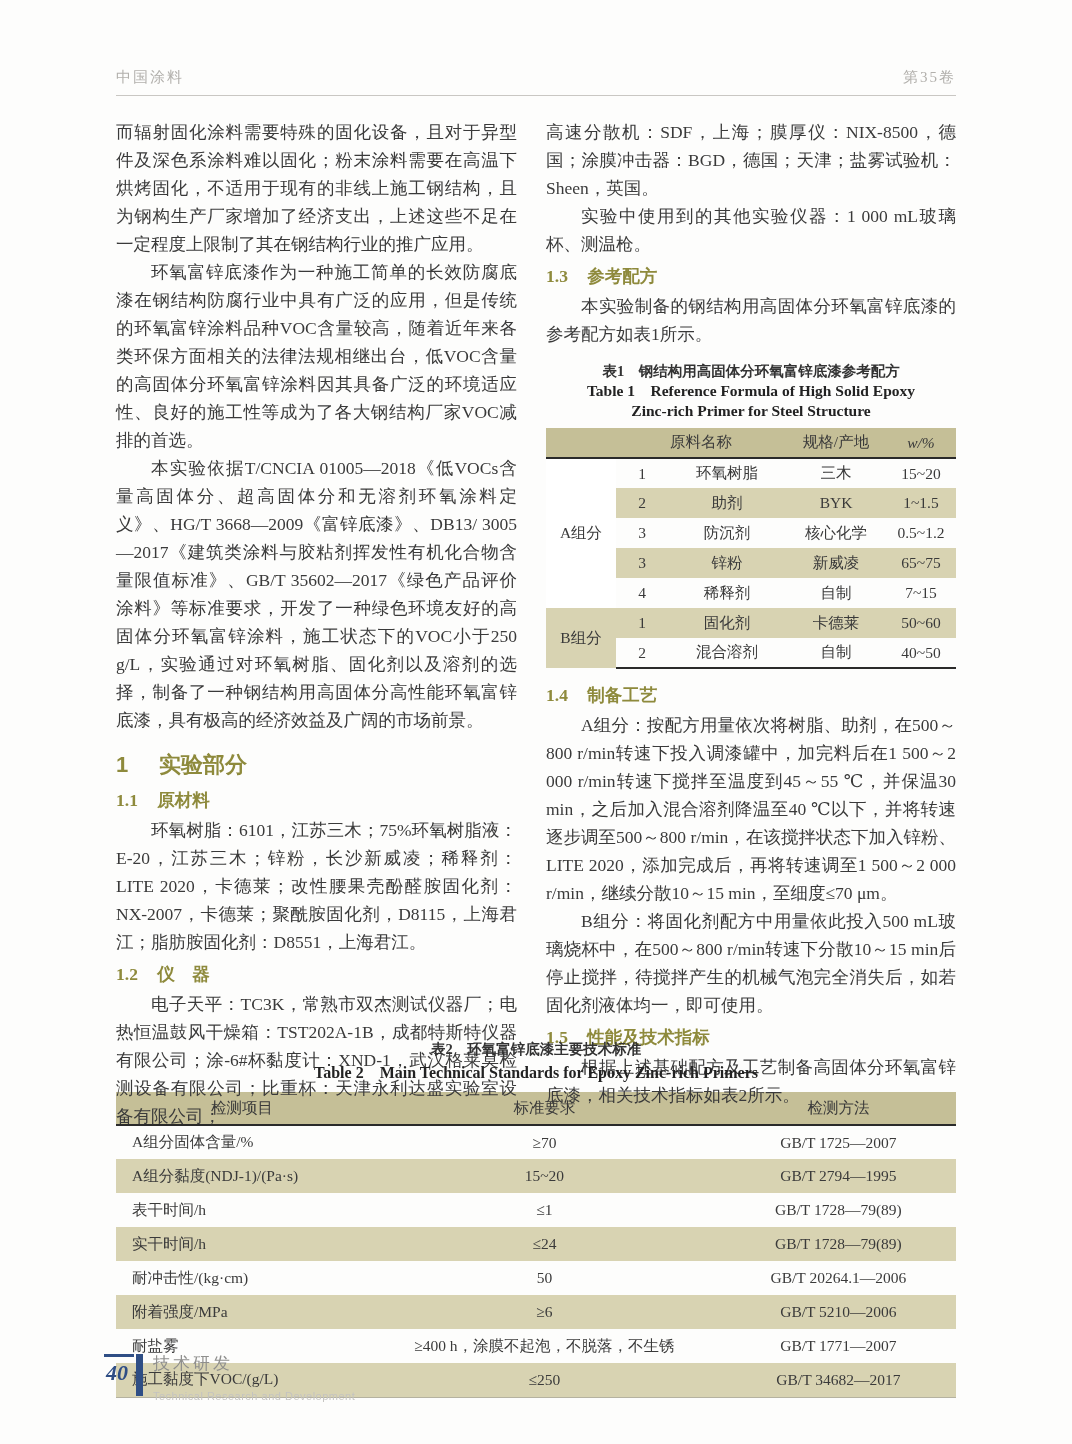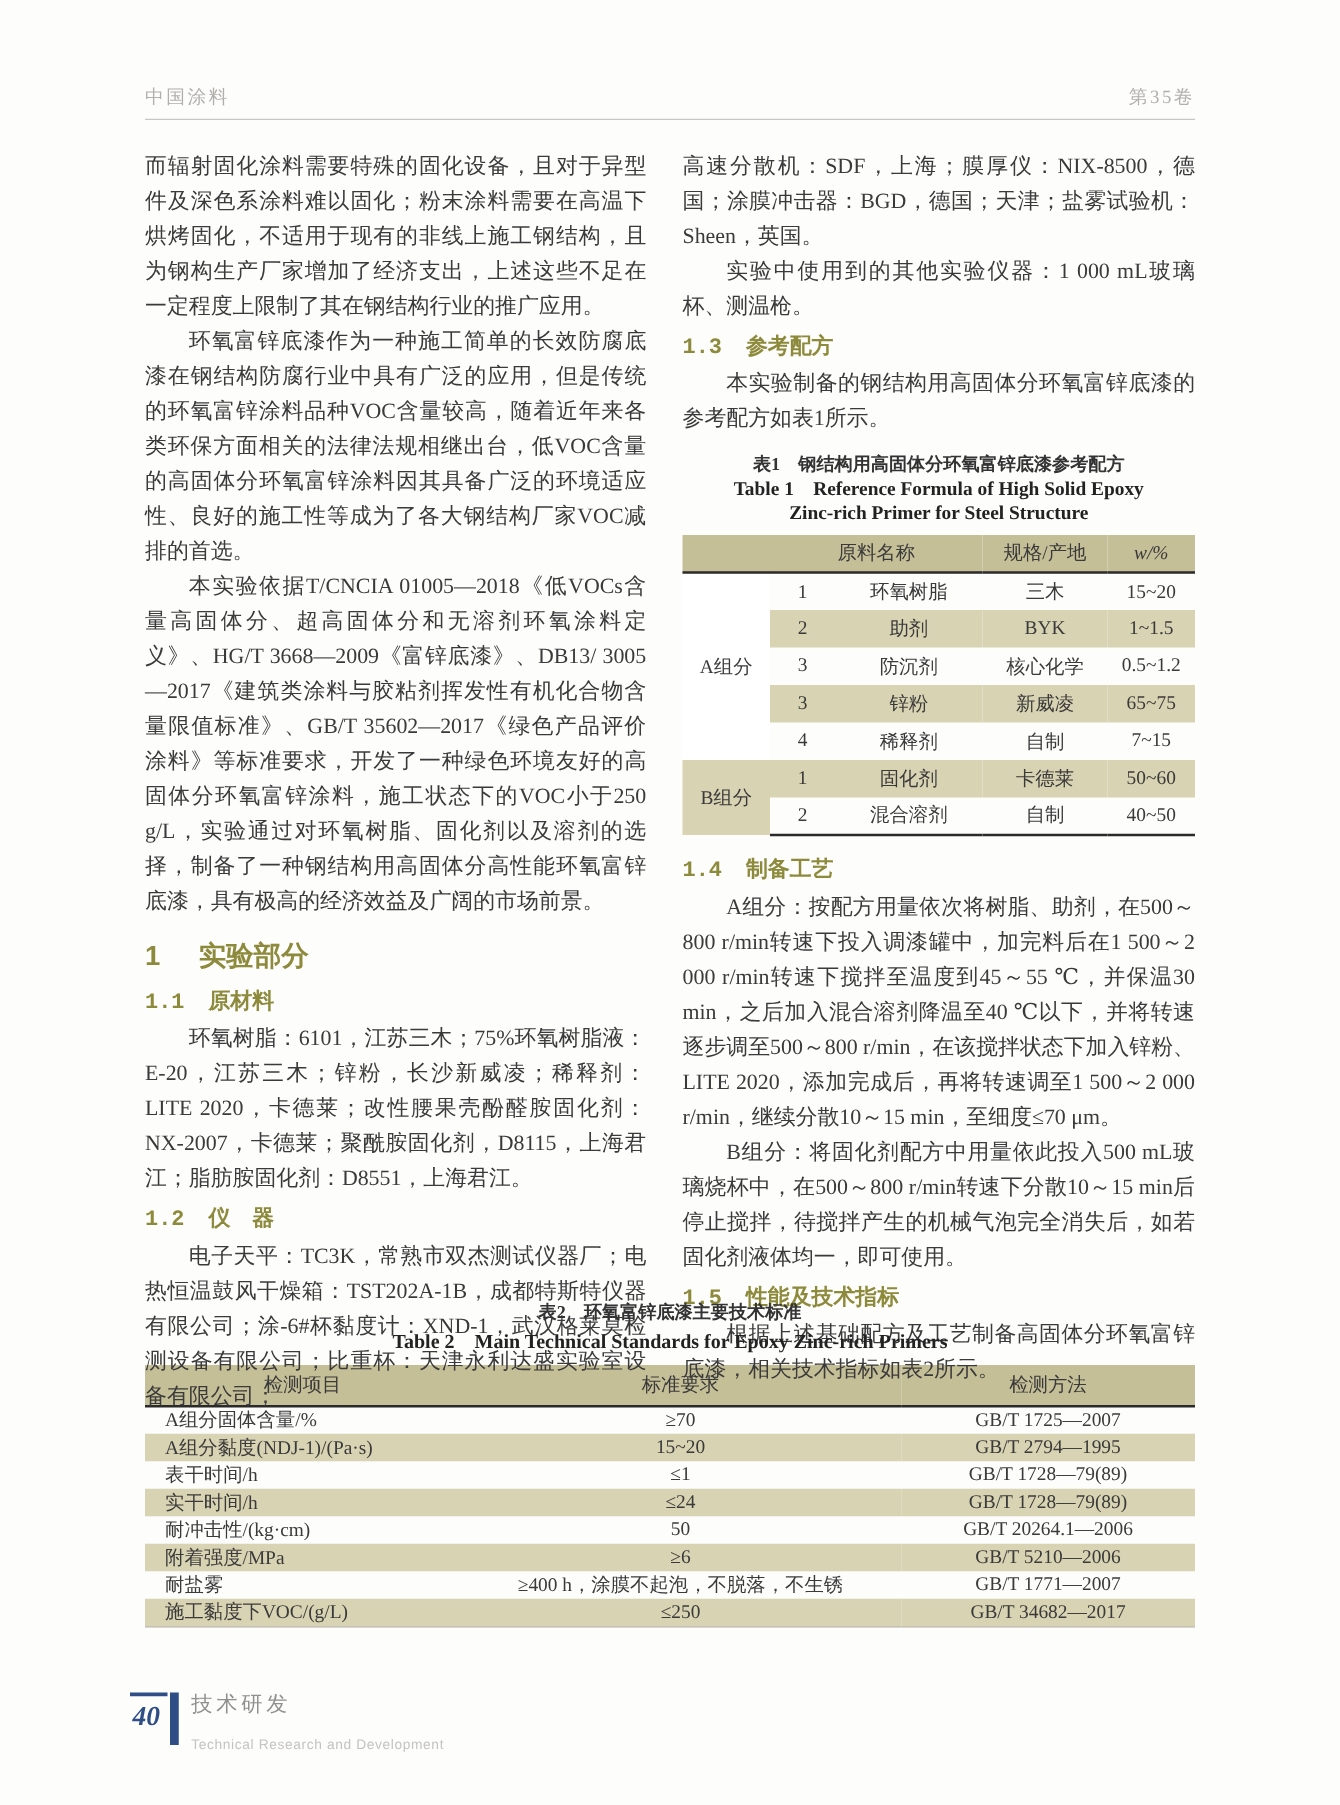--- a/index.html
+++ b/index.html
@@ -35,21 +35,21 @@
     color:#3a3a3a;
   }
   .indent { text-indent:2em; }
   .h1 {
     font-family:"Liberation Sans","DejaVu Sans",sans-serif;
     color:#8e8a3c; font-weight:bold; font-size:22px;
     margin:16px 0 8px 0;
   }
   .h1 .num { margin-right:1.4em; }
   .h2 {
-    font-family:Liberation Mono, monospace;
+    font-family:Liberation Serif, serif;
     color:#8e8a3c; font-weight:bold; font-size:17.5px;
     margin:6px 0 4px 0;
   }
   .h2 .num { margin-right:1.1em; }
   
   .t1-cap-zh {
     text-align:center; font-weight:bold; font-size:14.5px;
     margin-top:14px; color:#333;
   }
   .t1-cap-en {
@@ -85,21 +85,21 @@
   .t2-cap-zh { text-align:center; font-weight:bold; font-size:14.5px; color:#333; }
   .t2-cap-en {
     text-align:center; font-weight:bold; font-size:16px;
     margin-top:4px; color:#222;
   }
   .table2 {
     width:840px; margin-top:8px;
     font-size:15.5px; color:#3a3a3a;
   }
   .table2 th, .table2 td {
-    height:22px; vertical-align:middle; font-weight:normal;
+    height:34px; vertical-align:middle; font-weight:normal;
   }
   .table2 thead tr { background:#c5bf97; }
   .table2 thead th { border-bottom:2px solid #2a2a2a; text-align:center; height:33px; }
   .table2 tbody tr:last-child td { border-bottom:1px solid #b5b2a0; }
   .table2 .c1 { width:30%; text-align:left; padding-left:16px; }
   .table2 .c2 { width:42%; text-align:center; }
   .table2 .c3 { width:28%; text-align:center; }
   .table2 tr.sh td { background:#d8d3b2; }
   
   .footer {

